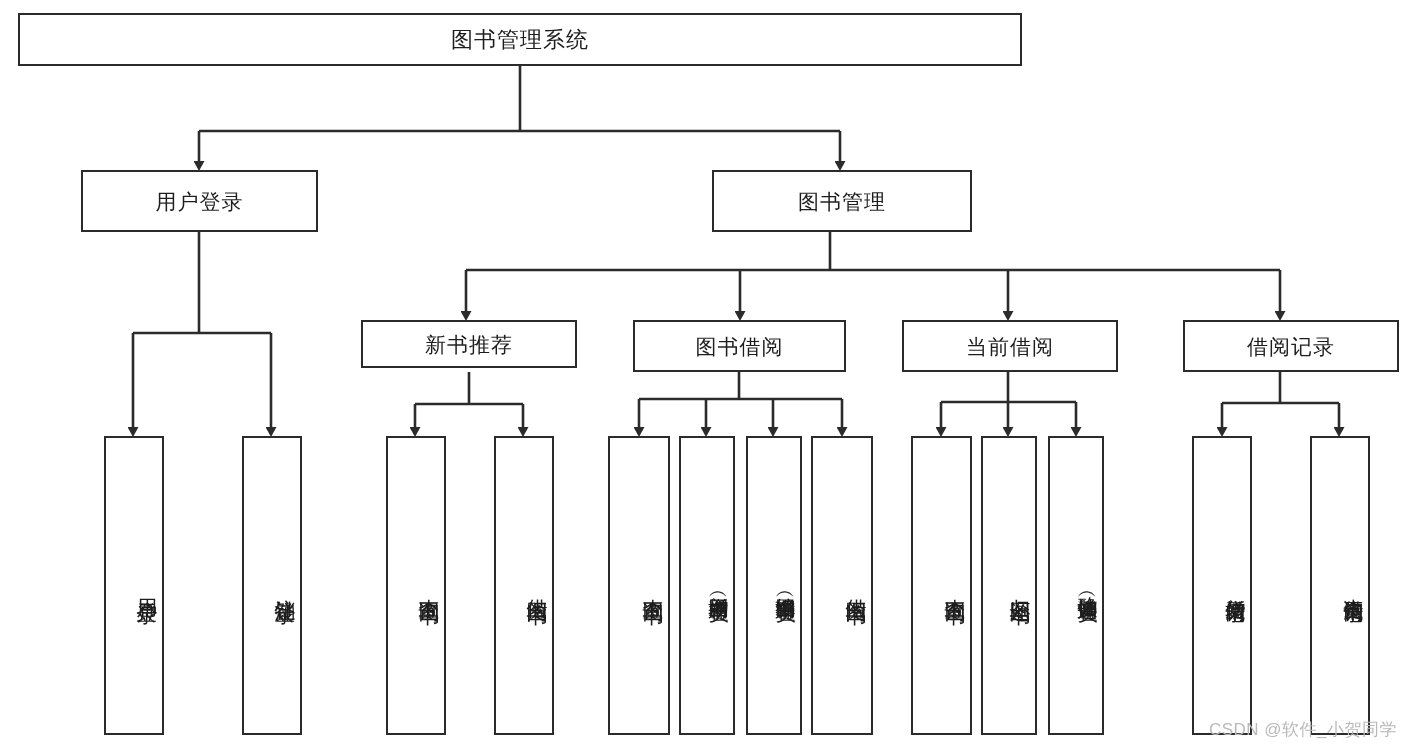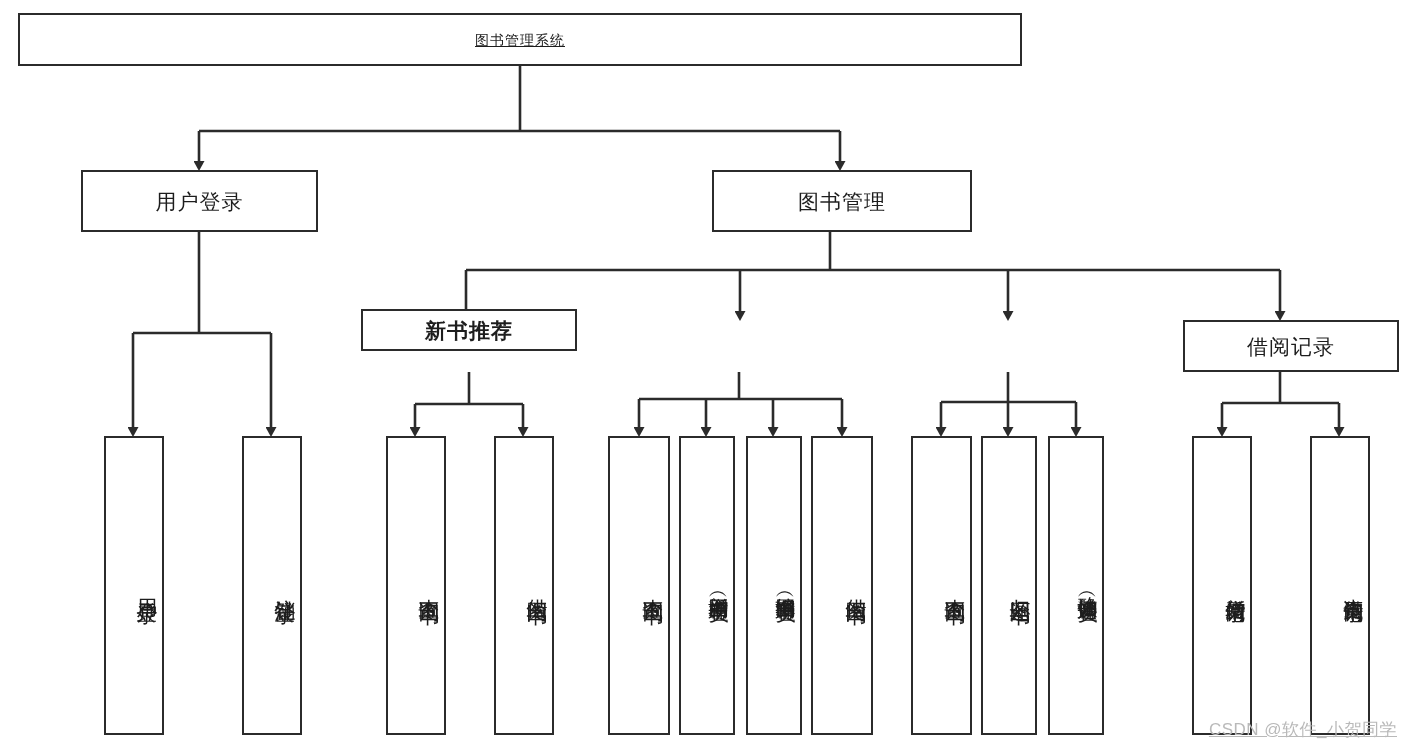--- a/index.html
+++ b/index.html
@@ -37,22 +37,21 @@
     align-items: center;
     justify-content: center;
     color: #1d1d1d;
   }
   .node.horiz {
     font-size: 21px;
     letter-spacing: 1px;
     line-height: 1;
   }
   .node.root {
-    font-size: 14px;
-    text-decoration: underline;
+    font-size: 22px;
   }
   .node.vert {
     writing-mode: vertical-rl;
     text-orientation: upright;
     font-size: 21px;
     line-height: 1.42;
     letter-spacing: 2px;
     padding-top: 14px;
     padding-bottom: 14px;
     align-items: flex-start;
@@ -70,21 +69,20 @@
   }
   .watermark {
     position: absolute;
     right: 8px;
     bottom: 6px;
     font-size: 17px;
     color: #b9b9b9;
     letter-spacing: 0.5px;
     white-space: nowrap;
     font-family: "Liberation Sans", "DejaVu Sans", sans-serif;
-    text-decoration: underline;
   }
 </style>
 </head>
 <body>
 
 <div id="diagram-root">
 
   <svg class="wires" viewBox="0 0 1405 747" xmlns="http://www.w3.org/2000/svg">
     <defs>
       <marker id="arrow" markerWidth="10" markerHeight="11" refX="1" refY="5.5" orient="auto" markerUnits="userSpaceOnUse">
@@ -139,22 +137,28 @@
     <span>图书管理系统</span>
   </div>
 
   <div class="node horiz" style="left:81px; top:170px; width:237px; height:62px;">
     <span>用户登录</span>
   </div>
   <div class="node horiz" style="left:712px; top:170px; width:260px; height:62px;">
     <span>图书管理</span>
   </div>
 
-  <div class="node horiz" style="left:361px; top:309px; width:216px; height:42px;font-weight:bold;">
+  <div class="node horiz" style="left:361px; top:320px; width:216px; height:48px;">
     <span>新书推荐</span>
+  </div>
+  <div class="node horiz" style="left:633px; top:320px; width:213px; height:52px;">
+    <span>图书借阅</span>
+  </div>
+  <div class="node horiz" style="left:902px; top:320px; width:216px; height:52px;">
+    <span>当前借阅</span>
   </div>
   <div class="node horiz" style="left:1172px; top:320px; width:216px; height:52px;margin-left:11px;">
     <span>借阅记录</span>
   </div>
 
   <div class="node vert" style="left:104px; top:436px; width:60px; height:299px;">
     <span class="vlabel">用户登录</span>
   </div>
   <div class="node vert" style="left:242px; top:436px; width:60px; height:299px;">
     <span class="vlabel">注销登录</span>

